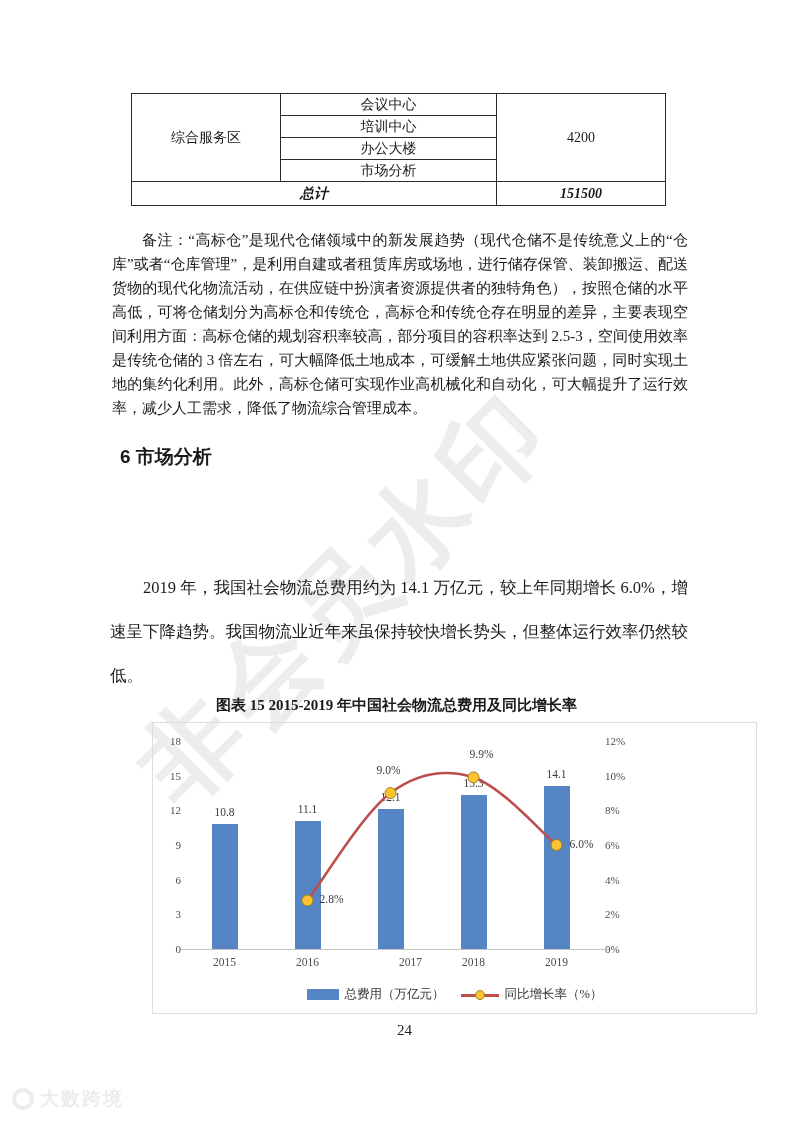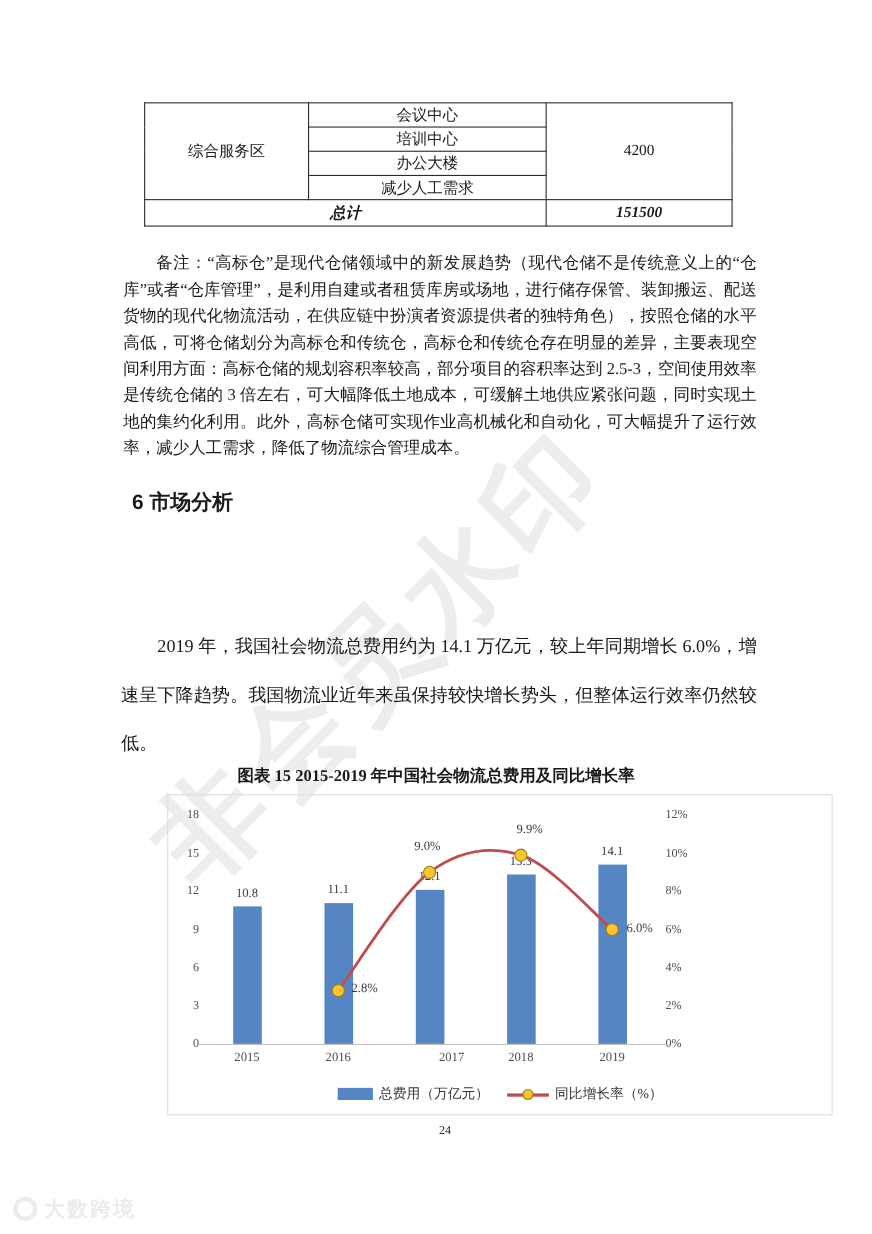--- a/index.html
+++ b/index.html
@@ -73,21 +73,21 @@
   .legend-item { display:flex; align-items:center; gap:6px; }
   .legend-swatch-bar { width:32px; height:11px; }
   .legend-swatch-line { position:relative; width:38px; height:12px; }
   .legend-swatch-line .seg { position:absolute; top:5px; left:0; width:38px; height:3px; }
   .legend-swatch-line .dot {
     position:absolute; top:1px; left:14px; width:10px; height:10px; border-radius:50%;
   }
   
   .page-number {
     position:absolute; left:0; top:1022px; width:100%; text-align:center;
-    font-size:11px; color:#222; z-index:2;padding-left:16px;
+    font-size:15px; color:#222; z-index:2;padding-left:16px;
   }
   .brand-logo {
     position:absolute; left:12px; top:1086px; z-index:2;
     display:flex; align-items:center; gap:6px; color:#e9e9e9;
     font-family:"Liberation Sans","DejaVu Sans",sans-serif; font-weight:bold;
   }
   .brand-logo .ring {
     width:22px; height:22px; border:4px solid #ececec; border-radius:50%;
   }
   .brand-logo .brand-text { font-size:19px; letter-spacing:2px; color:#ececec; }
@@ -106,21 +106,21 @@
       <td class="c2">会议中心</td>
       <td class="c3" rowspan="4">4200</td>
     </tr>
     <tr>
       <td class="c2">培训中心</td>
     </tr>
     <tr>
       <td class="c2">办公大楼</td>
     </tr>
     <tr>
-      <td class="c2">减少人工需求</td>
+      <td class="c2">市场分析</td>
     </tr>
     <tr class="total">
       <td colspan="2">总计</td>
       <td>151500</td>
     </tr>
   </tbody>
     </table>
 
   <p class="note">备注：“高标仓”是现代仓储领域中的新发展趋势（现代仓储不是传统意义上的“仓库”或者“仓库管理”，是利用自建或者租赁库房或场地，进行储存保管、装卸搬运、配送货物的现代化物流活动，在供应链中扮演者资源提供者的独特角色），按照仓储的水平高低，可将仓储划分为高标仓和传统仓，高标仓和传统仓存在明显的差异，主要表现空间利用方面：高标仓储的规划容积率较高，部分项目的容积率达到 2.5-3，空间使用效率是传统仓储的 3 倍左右，可大幅降低土地成本，可缓解土地供应紧张问题，同时实现土地的集约化利用。此外，高标仓储可实现作业高机械化和自动化，可大幅提升了运行效率，减少人工需求，降低了物流综合管理成本。</p>
 

